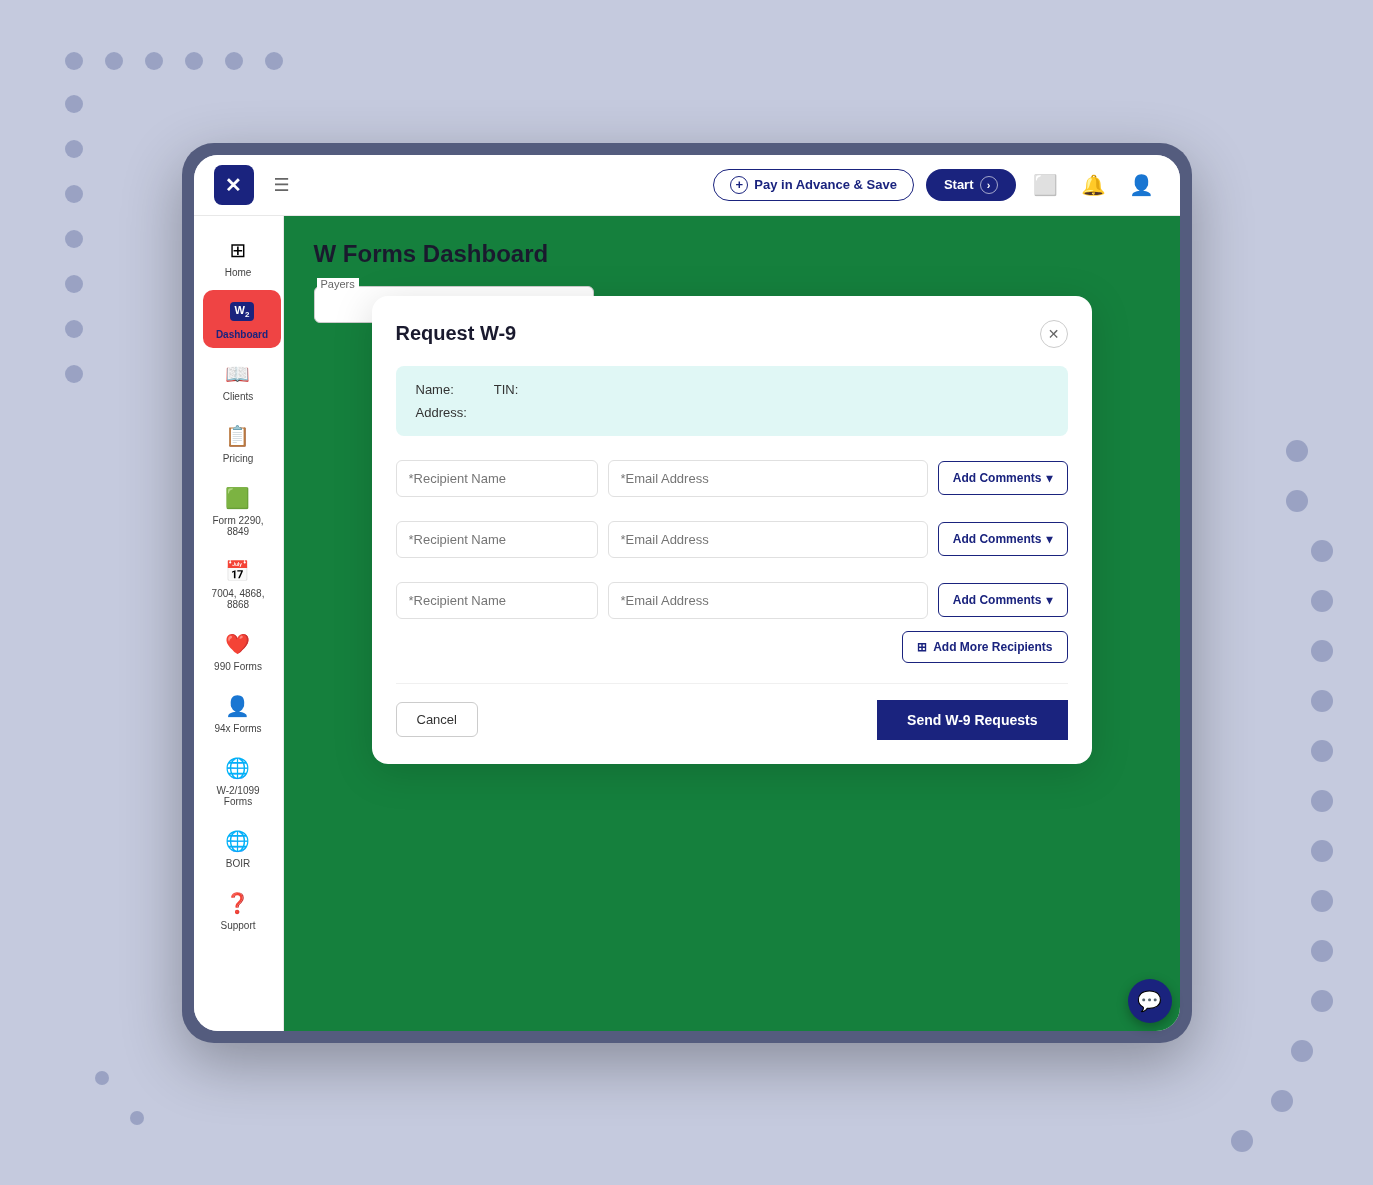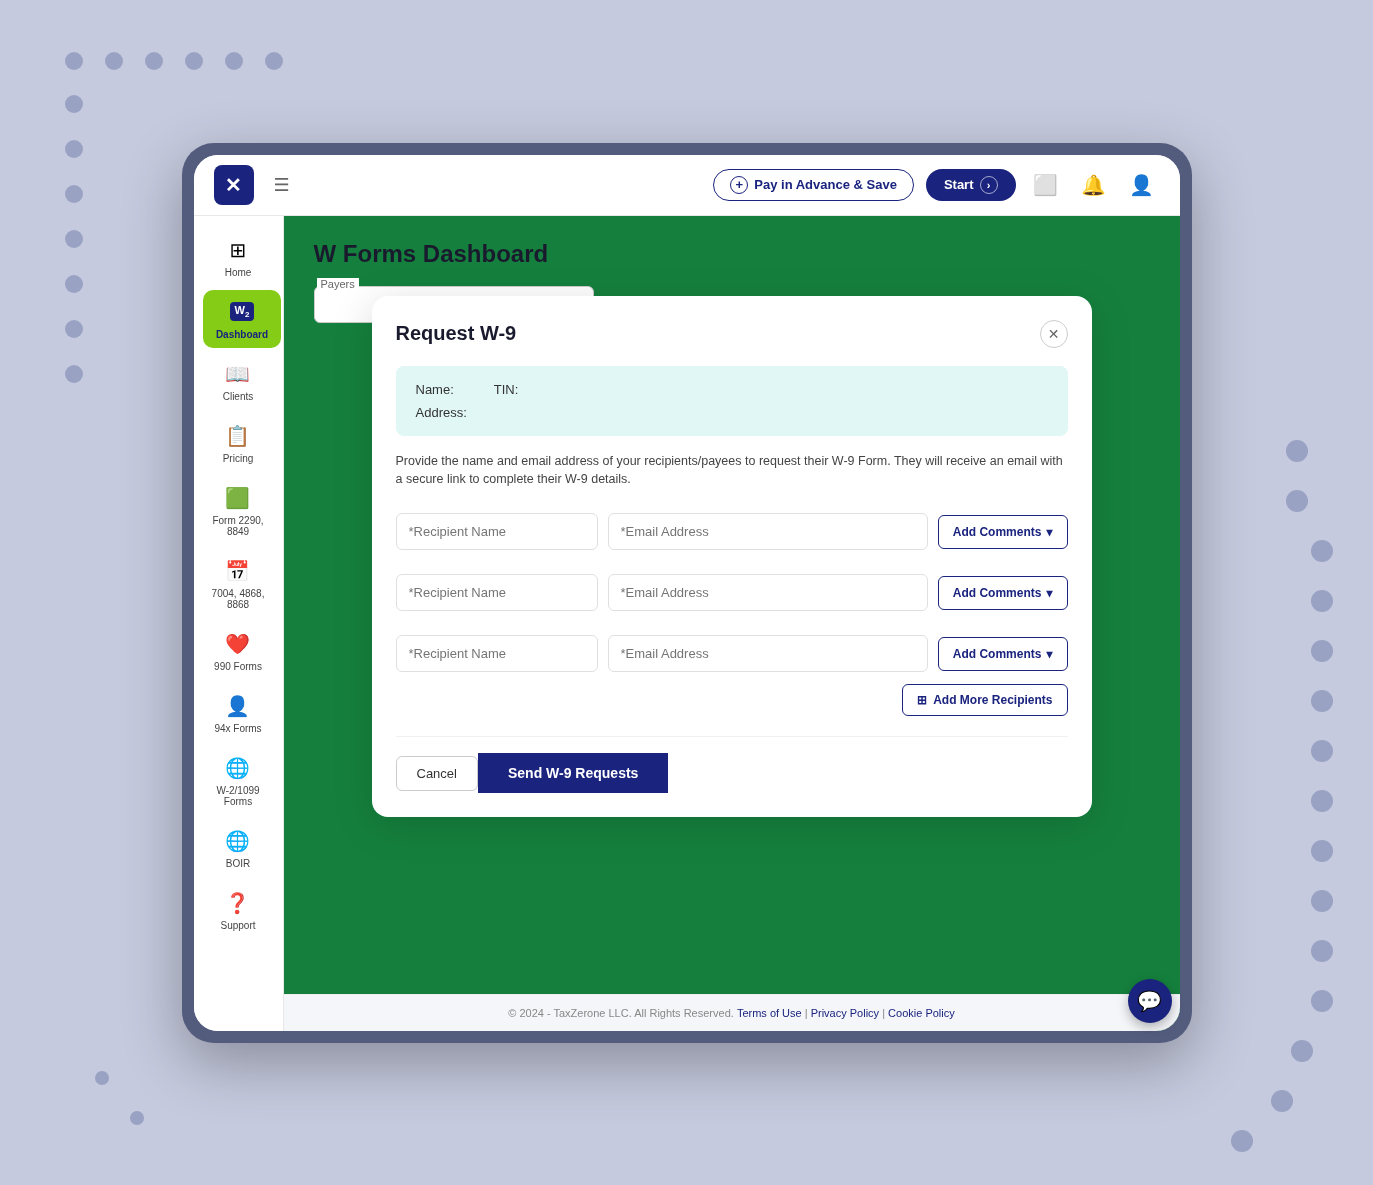--- a/index.html
+++ b/index.html
@@ -151,21 +151,21 @@
       width: 78px;
       display: flex;
       flex-direction: column;
       align-items: center;
       padding: 8px 4px;
       border-radius: 10px;
       cursor: pointer;
       gap: 3px;
     }
     .sidebar-item.active {
-      background: #84cc16;
+      background: #ef4444;
       margin-left: 8px;
     }
     .sidebar-icon {
       width: 28px; height: 28px;
       display: flex; align-items: center; justify-content: center;
       font-size: 20px;
     }
     .sidebar-label {
       font-size: 10px;
       color: #444;
@@ -260,21 +260,21 @@
       display: flex; align-items: center; justify-content: center;
       color: #666;
       font-size: 14px;
     }
 
     
     .info-box {
       background: #e0f7f5;
       border-radius: 8px;
       padding: 16px 20px;
-      margin-bottom: 16px;
+      margin-bottom: 10px;
     }
     .info-row {
       display: flex;
       gap: 40px;
       font-size: 13px;
       color: #333;
     }
     .info-row:first-child { margin-bottom: 8px; }
 
     
@@ -338,20 +338,21 @@
       padding: 8px 14px;
       cursor: pointer;
       display: flex;
       align-items: center;
       gap: 6px;
     }
 
     
     .modal-footer {
       display: flex;
+      justify-content: space-between;
       align-items: center;
       border-top: 1px solid #f0f0f0;
       padding-top: 16px;
     }
     .cancel-btn {
       border: 1px solid #ccc;
       border-radius: 6px;
       background: white;
       color: #333;
       font-size: 13px;
@@ -559,21 +560,20 @@
               </span>
             </div>
             <div class="info-row">
               <span>
                 <span>Address:</span>
                 <span></span>
               </span>
             </div>
           </div>
 
-          <p class="modal-desc">Provide the name and email address of your recipients/payees to request their W-9 Form. They will receive an email with a secure link to complete their W-9 details.</p>
 
           <div class="recipient-row">
             <input type="text" class="recipient-input name-input" placeholder="*Recipient Name" style="">
             <input type="text" class="recipient-input email-input" placeholder="*Email Address" style="">
             <button class="add-comments-btn">
               <span>Add Comments</span>
               <span>▾</span>
             </button>
           </div>
 
@@ -605,29 +605,19 @@
           <div class="modal-footer">
             <button class="cancel-btn">
               <span>Cancel</span>
             </button>
             <button class="send-btn">
               <span>Send W-9 Requests</span>
             </button>
           </div>
         </div>
 
-        <div style="position:absolute;bottom:0;left:0;right:0;">
-          <div class="page-footer">
-            <span>© 2024 - TaxZerone LLC. All Rights Reserved.</span>
-            <a href="#">Terms of Use</a>
-            <span> | </span>
-            <a href="#">Privacy Policy</a>
-            <span> | </span>
-            <a href="#">Cookie Policy</a>
-          </div>
-        </div>
 
       </main>
     </div>
   </div>
 
   <div class="chat-bubble">💬</div>
 </div>
 
 </body></html>

